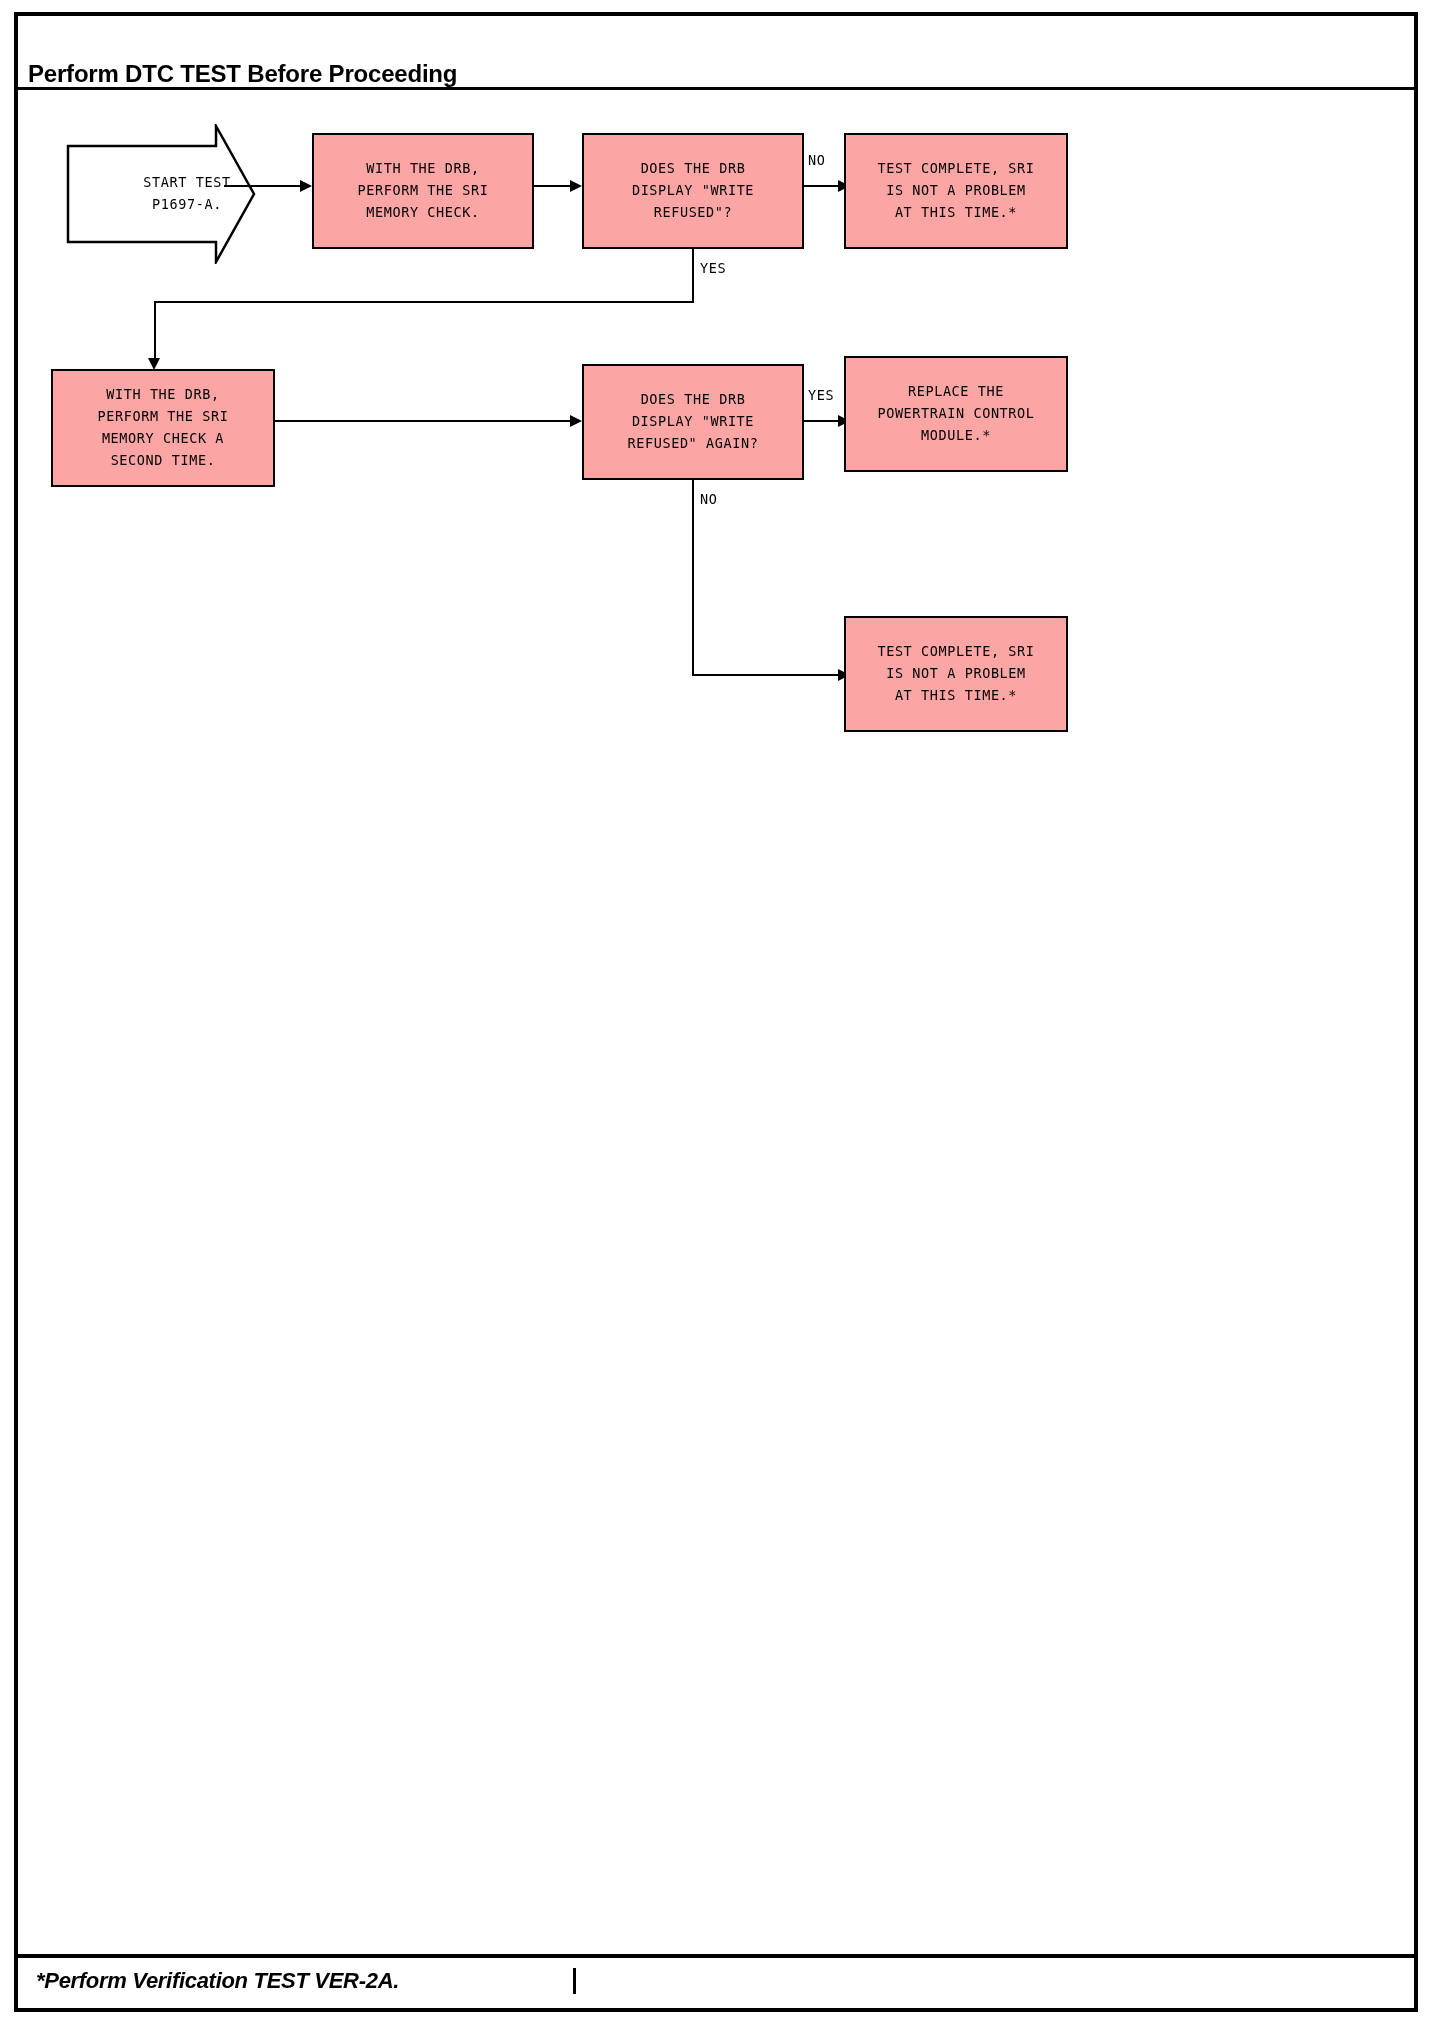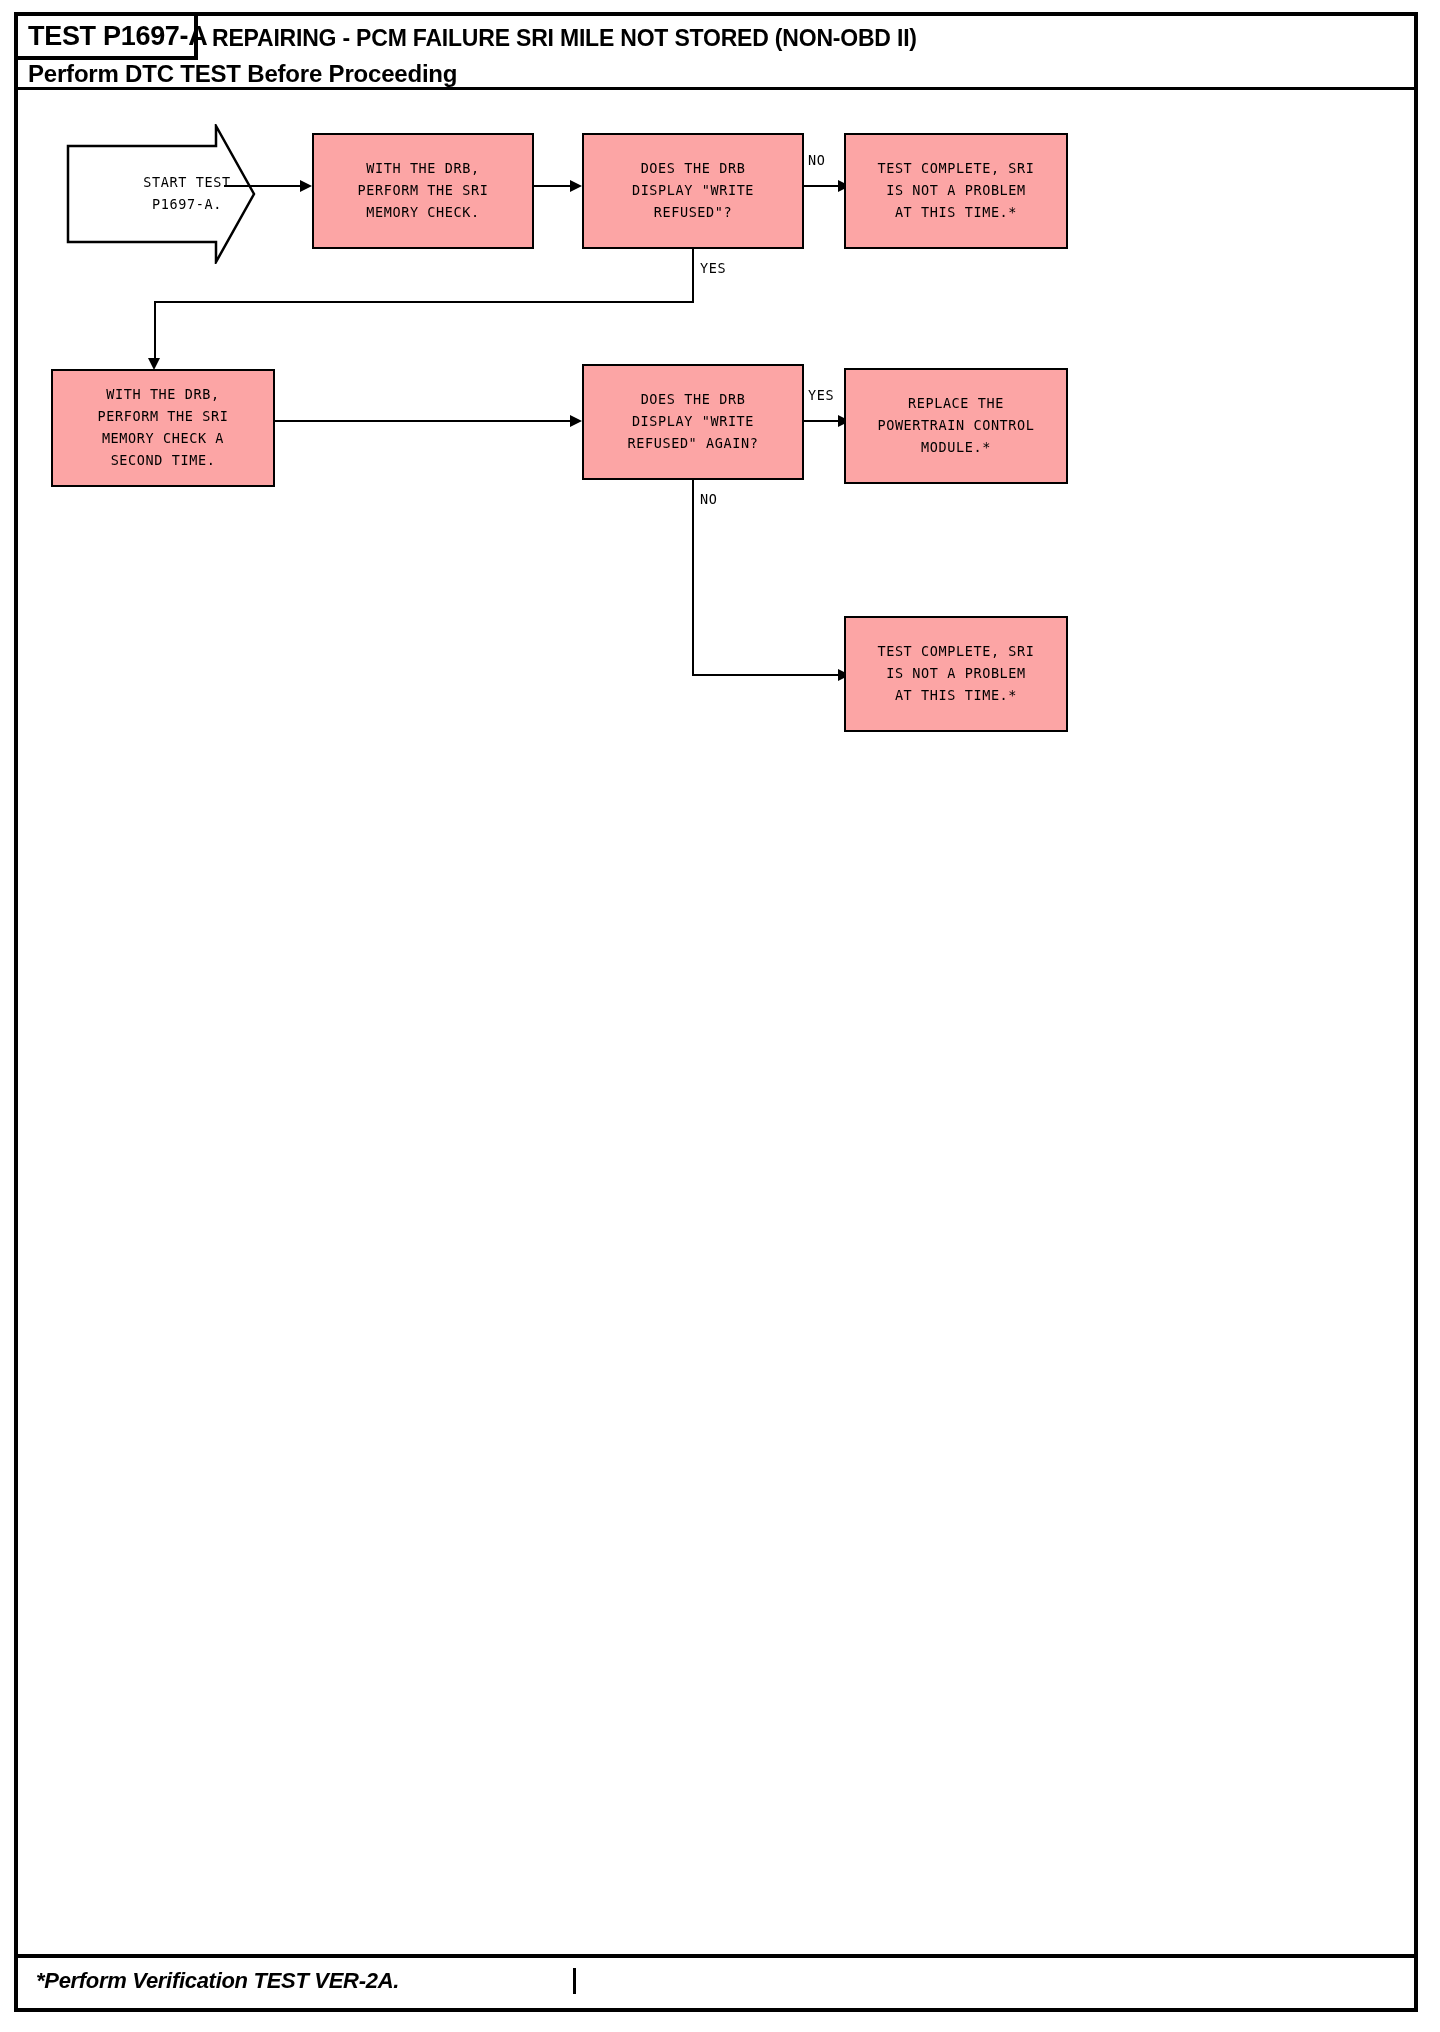--- a/index.html
+++ b/index.html
@@ -174,28 +174,20 @@
     white-space:nowrap;
   }
 </style>
 </head>
 <body>
 
 <div id="page">
 
   <div class="page-frame"></div>
 
-  <div class="header-band">
-    <div class="test-id-box">
-      <span class="txt">TEST P1697-A</span>
-    </div>
-    <div class="header-title">
-      <span class="txt">REPAIRING - PCM FAILURE SRI MILE NOT STORED (NON-OBD II)</span>
-    </div>
-  </div>
 
   <div class="subheader-band">
     <span class="txt">Perform DTC TEST Before Proceeding</span>
   </div>
 
   <div class="canvas">
 
     <div class="start-node" style="left:48px; top:32px; width:190px; height:140px;">
       <svg width="190" height="140" viewBox="0 0 190 140" aria-hidden="true">
         <polygon points="2,22 150,22 150,2 188,70 150,138 150,118 2,118" fill="#ffffff" stroke="#000000" stroke-width="2.5"></polygon>
@@ -251,21 +243,21 @@
     <div class="node" style="left:564px; top:272px; width:222px; height:116px;">
       <span class="label">DOES THE DRB
 DISPLAY "WRITE
 REFUSED" AGAIN?</span>
     </div>
 
     <div class="conn h" style="left:786px; top:328px; width:42px;"></div>
     <div class="arrowhead right" style="left:820px; top:323px;"></div>
     <span class="edge-label" style="left:790px; top:295px;">YES</span>
 
-    <div class="node" style="left:826px; top:276px; width:224px; height:116px;">
+    <div class="node" style="left:826px; top:264px; width:224px; height:116px;">
       <span class="label">REPLACE THE
 POWERTRAIN CONTROL
 MODULE.*</span>
     </div>
 
     <div class="conn v" style="left:674px; top:388px; height:196px;"></div>
     <div class="conn h" style="left:674px; top:582px; width:154px;"></div>
     <div class="arrowhead right" style="left:820px; top:577px;"></div>
     <span class="edge-label" style="left:682px; top:399px;">NO</span>
 

